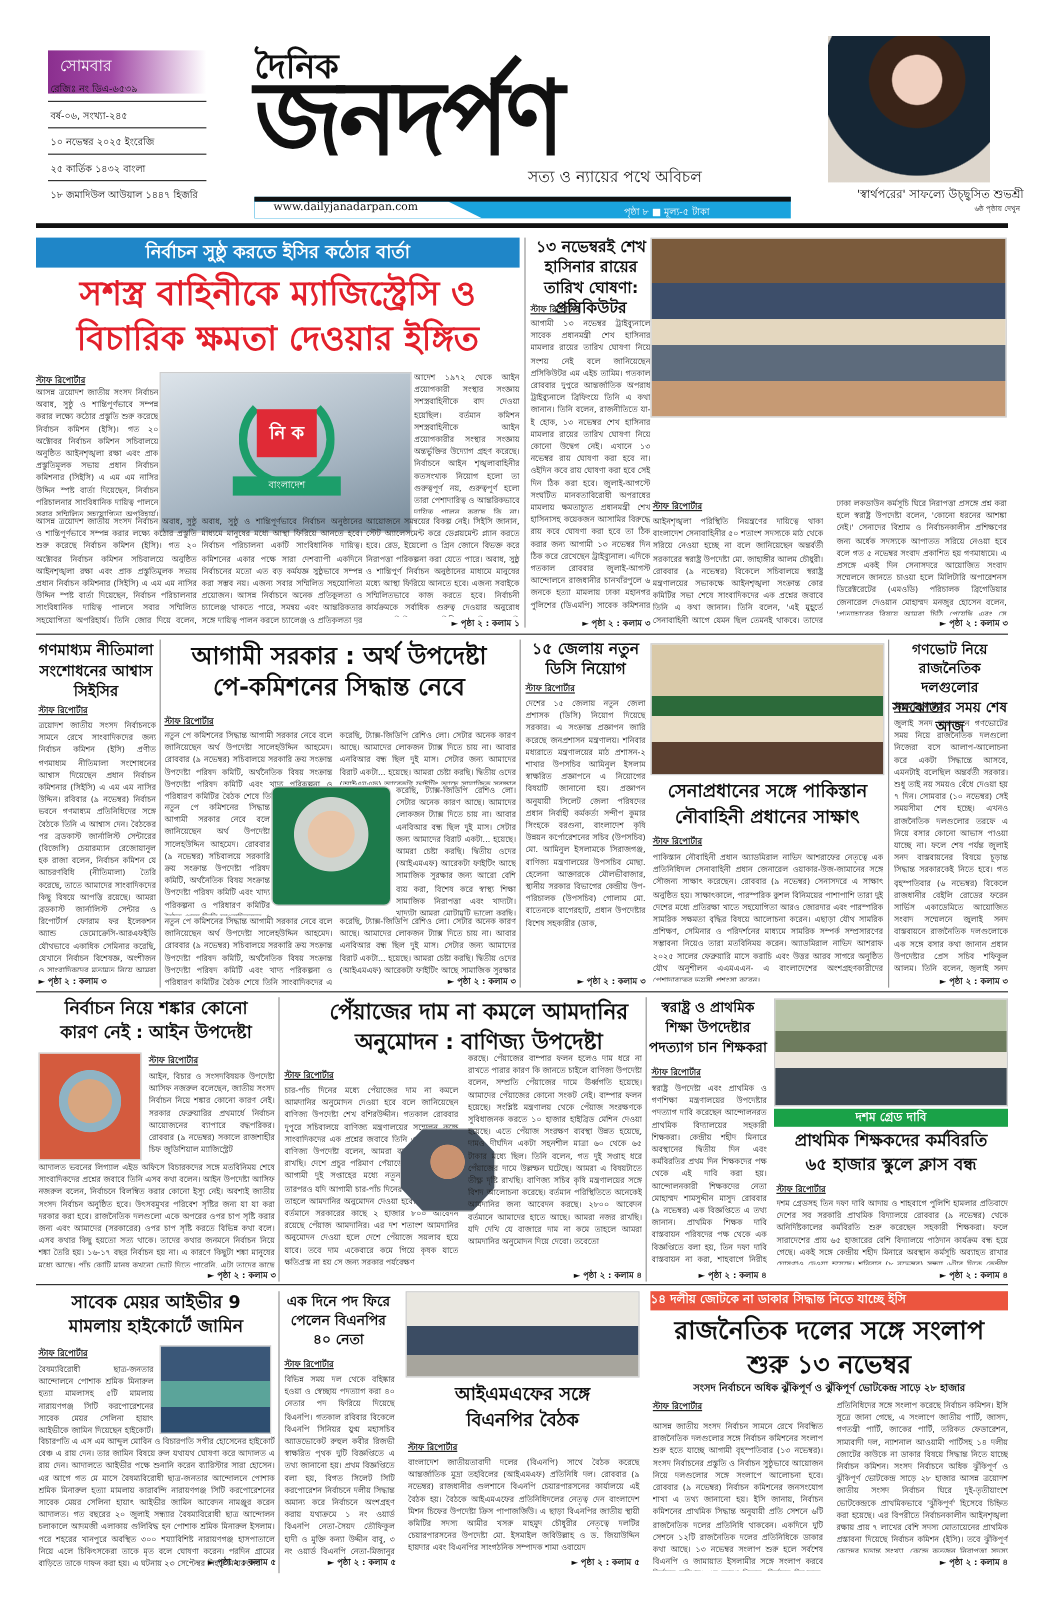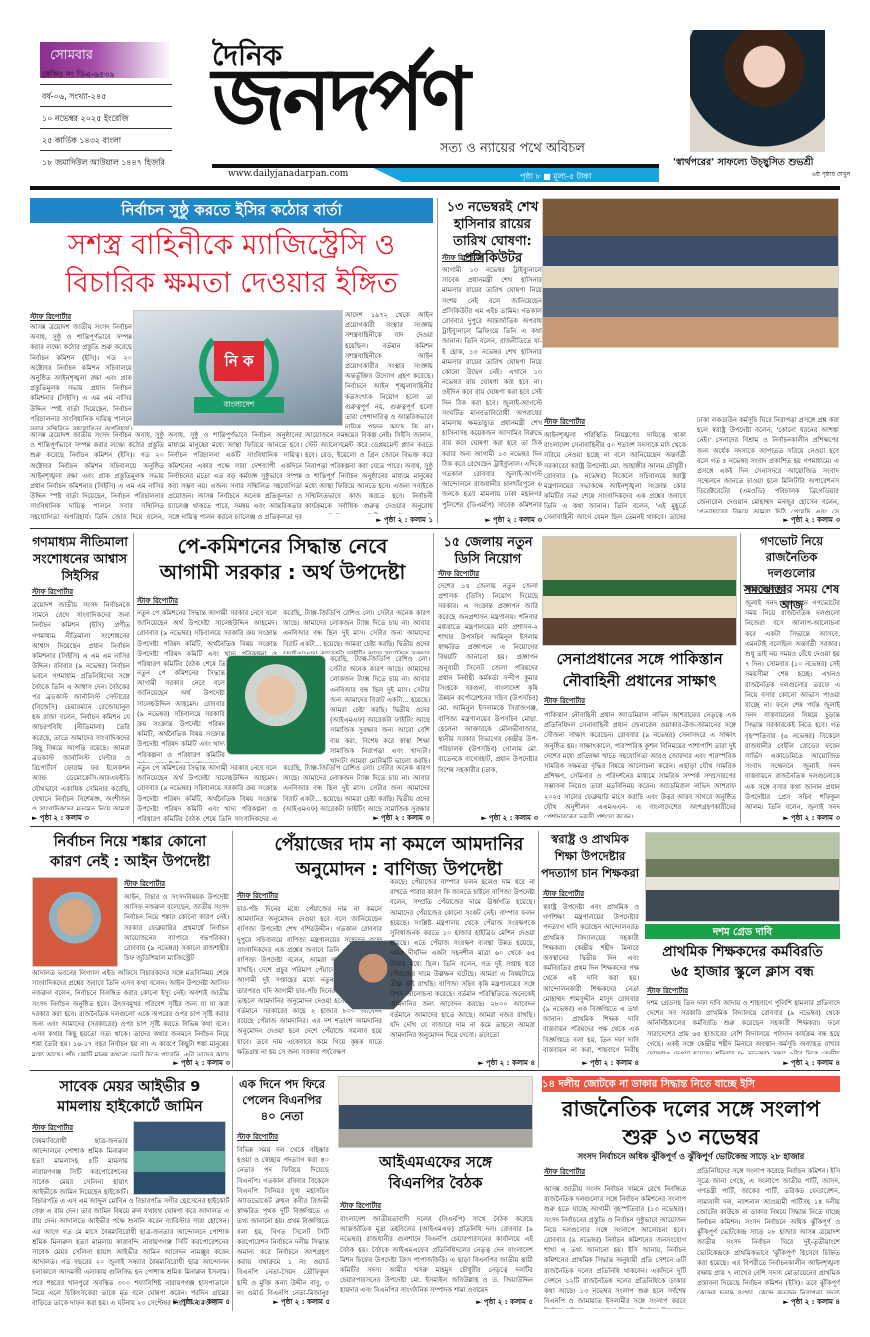--- a/index.html
+++ b/index.html
@@ -14,21 +14,21 @@
 .day-badge{left:40px;top:42px;width:132px;height:36px;background:linear-gradient(90deg,#8b2f8f 0%,#a24aa6 40%,#fff 100%);color:#fff;font-size:13px;font-weight:normal;padding:3px 10px}
 .meta-row{left:40px;width:132px;font-size:8px;color:#111;border-bottom:1.5px solid #333;padding:4px 0 3px 2px}
 .logo-small{left:212px;top:34px;font-size:28px;font-family:"DejaVu Serif",serif;font-weight:bold}
 .logo-big{left:212px;top:56px;font-size:82px;font-weight:900;letter-spacing:-3px;line-height:88px;font-family:"DejaVu Sans",sans-serif;transform:scaleY(1.05)}
 .tagline{left:440px;top:138px;font-size:13px;color:#222}
 .url-bar{left:212px;top:164px;width:447px;height:18px;background:#1aa3dd;border-top:4px solid #111}
 .url-white{left:212px;top:168px;width:190px;height:14px;background:#fff;clip-path:polygon(0 0,85% 0,100% 100%,0 100%)}
 .url-text{left:228px;top:168px;font-family:"DejaVu Serif",serif;font-size:9px;color:#111}
 .price{left:520px;top:170px;font-size:8px;color:#fff}
 .celeb{left:690px;top:30px;width:135px;height:122px;background:radial-gradient(circle at 55% 30%,#f0d0c0 0 18%,#3a2418 19% 35%,#152635 36% 70%,#ddd6cc 71%)}
-.celeb-cap{left:673px;top:155px;width:180px;font-size:9.5px;font-weight:bold;}
+.celeb-cap{left:673px;top:155px;width:180px;font-size:9.5px;font-weight:normal;text-align:right}
 .celeb-sub{left:760px;top:169px;width:90px;font-size:6px;text-align:right}
 .rule{left:30px;width:810px;height:4px;background:#111}
 
 .kicker-blue{background:#1f86c8;color:#fff;text-align:center;font-weight:bold}
 .kicker-green{background:#1aa248;color:#fff;text-align:center;font-weight:bold}
 .kicker-red{background:#ec553f;color:#fff;text-align:left;font-weight:bold}
 .vline{width:1px;background:#999}
 .hline{height:1px;background:#999}
 </style>
 </head>
@@ -49,27 +49,27 @@
 <div class="abs url-text">www.dailyjanadarpan.com</div>
 <div class="abs price">পৃষ্ঠা ৮ ■ মূল্য-৫ টাকা</div>
 
 <div class="abs celeb"></div>
 <div class="abs celeb-cap">'স্বার্থপরের' সাফল্যে উচ্ছ্বসিত শুভশ্রী</div>
 <div class="abs celeb-sub">৬ষ্ঠ পৃষ্ঠায় দেখুন</div>
 
 <div class="abs rule" style="top:186px"></div>
 
 <div class="abs kicker-blue" style="left:30px;top:198px;width:403px;height:25px;font-size:15px;line-height:25px">নির্বাচন সুষ্ঠু করতে ইসির কঠোর বার্তা</div>
-<div class="abs hl" style="left:30px;top:226px;width:403px;font-size:28px;color:#e3202b;font-weight:normal;line-height:38px">
+<div class="abs hl" style="left:30px;top:226px;width:403px;font-size:28px;color:#e3202b;font-weight:bold;line-height:38px">
   <div>সশস্ত্র বাহিনীকে ম্যাজিস্ট্রেসি ও</div>
   <div>বিচারিক ক্ষমতা দেওয়ার ইঙ্গিত</div>
 </div>
 <div class="abs byline" style="left:30px;top:311px">স্টাফ রিপোর্টার</div>
 <div class="abs body-text" style="left:30px;top:322px;width:102px;height:108px">আসন্ন ত্রয়োদশ জাতীয় সংসদ নির্বাচন অবাধ, সুষ্ঠু ও শান্তিপূর্ণভাবে সম্পন্ন করার লক্ষ্যে কঠোর প্রস্তুতি শুরু করেছে নির্বাচন কমিশন (ইসি)। গত ২০ অক্টোবর নির্বাচন কমিশন সচিবালয়ে অনুষ্ঠিত আইনশৃঙ্খলা রক্ষা এবং প্রাক প্রস্তুতিমূলক সভায় প্রধান নির্বাচন কমিশনার (সিইসি) এ এম এম নাসির উদ্দিন স্পষ্ট বার্তা দিয়েছেন, নির্বাচন পরিচালনার সাংবিধানিক দায়িত্ব পালনে সবার সম্মিলিত সহযোগিতা অপরিহার্য। তিনি জোর দিয়ে বলেন, অবাধ, সুষ্ঠু ও শান্তিপূর্ণ নির্বাচনের মাধ্যমে মানুষের মধ্যে আস্থা ফিরিয়ে আনতে হবে। রোববার (৯ নভেম্বর) নির্বাচন কমিশনের উপসচিব মো. মনির হোসেন সম্প্রতি আইনশৃঙ্খলা বাহিনীর সঙ্গে মতবিনিময় সভার কার্যবিবরণীতে এ বিষয়গুলো উল্লেখ করেন। নিরাপত্তা পরিকল্পনা ও সমন্বয়ের কৌশল প্রধান নির্বাচন কমিশনার বলেন, আগামী জাতীয় সংসদ নির্বাচন সুষ্ঠু, সুন্দর করার জন্য কমিশন প্রতিজ্ঞাবদ্ধ। বর্তমান প্রেক্ষাপটে ত্রয়োদশ জাতীয় সংসদ নির্বাচনের গুরুত্ব অপরিসীম ও তাৎপর্যপূর্ণ।</div>
-<div class="abs photo" style="left:133px;top:310px;width:210px;height:116px;background:linear-gradient(160deg,#dde4ea,#a5b4c1 60%,#7a8d9c)">
+<div class="abs photo" style="left:133px;top:310px;width:210px;height:134px;background:linear-gradient(160deg,#dde4ea,#a5b4c1 60%,#7a8d9c)">
   <div style="position:absolute;left:65px;top:15px;width:80px;height:80px;border-radius:50%;border:7px solid #1c9e6a;border-top-color:transparent"></div>
   <div style="position:absolute;left:80px;top:30px;width:50px;height:40px;background:#e02a36;color:#fff;font-size:15px;font-weight:bold;text-align:center;line-height:40px">নি ক</div>
   <div style="position:absolute;left:60px;top:86px;width:90px;height:16px;background:#1c9e6a;color:#fff;font-size:8px;text-align:center;line-height:16px">বাংলাদেশ</div>
 </div>
 <div class="abs body-text" style="left:30px;top:430px;width:134px;height:90px">আসন্ন ত্রয়োদশ জাতীয় সংসদ নির্বাচন অবাধ, সুষ্ঠু ও শান্তিপূর্ণভাবে সম্পন্ন করার লক্ষ্যে কঠোর প্রস্তুতি শুরু করেছে নির্বাচন কমিশন (ইসি)। গত ২০ অক্টোবর নির্বাচন কমিশন সচিবালয়ে অনুষ্ঠিত আইনশৃঙ্খলা রক্ষা এবং প্রাক প্রস্তুতিমূলক সভায় প্রধান নির্বাচন কমিশনার (সিইসি) এ এম এম নাসির উদ্দিন স্পষ্ট বার্তা দিয়েছেন, নির্বাচন পরিচালনার সাংবিধানিক দায়িত্ব পালনে সবার সম্মিলিত সহযোগিতা অপরিহার্য। তিনি জোর দিয়ে বলেন, অবাধ, সুষ্ঠু ও শান্তিপূর্ণ নির্বাচনের মাধ্যমে মানুষের মধ্যে আস্থা ফিরিয়ে আনতে হবে। রোববার (৯ নভেম্বর) নির্বাচন কমিশনের উপসচিব মো. মনির হোসেন সম্প্রতি আইনশৃঙ্খলা বাহিনীর সঙ্গে মতবিনিময় সভার কার্যবিবরণীতে এ বিষয়গুলো উল্লেখ করেন। নিরাপত্তা পরিকল্পনা ও সমন্বয়ের কৌশল প্রধান নির্বাচন কমিশনার বলেন, আগামী জাতীয় সংসদ নির্বাচন সুষ্ঠু, সুন্দর করার জন্য কমিশন প্রতিজ্ঞাবদ্ধ। বর্তমান প্রেক্ষাপটে ত্রয়োদশ জাতীয় সংসদ নির্বাচনের গুরুত্ব অপরিসীম ও তাৎপর্যপূর্ণ।</div>
 <div class="abs body-text" style="left:168px;top:430px;width:134px;height:90px">অবাধ, সুষ্ঠু ও শান্তিপূর্ণভাবে নির্বাচন অনুষ্ঠানের মাধ্যমে মানুষের মধ্যে আস্থা ফিরিয়ে আনতে হবে। নির্বাচন পরিচালনা একটি সাংবিধানিক দায়িত্ব। কমিশনের একার পক্ষে সারা দেশব্যাপী একদিনে নির্বাচনের মতো এত বড় কর্মযজ্ঞ সুষ্ঠুভাবে সম্পন্ন করা সম্ভব নয়। এজন্য সবার সম্মিলিত সহযোগিতা প্রয়োজন। আসন্ন নির্বাচনে অনেক প্রতিকূলতা ও চ্যালেঞ্জ থাকতে পারে, সমন্বয় এবং আন্তরিকতার সঙ্গে দায়িত্ব পালন করলে চ্যালেঞ্জ ও প্রতিকূলতা দূর করা সম্ভব হবে। ২০০৮ সালের নির্বাচনের পর গণতান্ত্রিক</div>
 <div class="abs body-text" style="left:345px;top:310px;width:88px;height:118px">আদেশ ১৯৭২ থেকে আইন প্রয়োগকারী সংস্থার সংজ্ঞায় সশস্ত্রবাহিনীকে বাদ দেওয়া হয়েছিল। বর্তমান কমিশন সশস্ত্রবাহিনীকে আইন প্রয়োগকারীর সংস্থার সংজ্ঞায় অন্তর্ভুক্তির উদ্যোগ গ্রহণ করেছে। নির্বাচনে আইন শৃঙ্খলাবাহিনীর কতসংখ্যক নিয়োগ হলো তা গুরুত্বপূর্ণ নয়, গুরুত্বপূর্ণ হলো তারা পেশাদারিত্ব ও আন্তরিকভাবে দায়িত্ব পালন করছে কি না। অবাধ, সুষ্ঠু ও শান্তিপূর্ণ নির্বাচন</div>
 <div class="abs body-text" style="left:305px;top:430px;width:128px;height:84px">আয়োজনে সমন্বয়ের বিকল্প নেই। সিইসি জানান, স্টেট অ্যালেসমেন্ট করে ডেপ্লয়মেন্ট প্ল্যান করতে হবে। রেড, ইয়েলো ও গ্রিন জোনে বিভক্ত করে নিরাপত্তা পরিকল্পনা করা যেতে পারে। অবাধ, সুষ্ঠু ও শান্তিপূর্ণ নির্বাচন অনুষ্ঠানের মাধ্যমে মানুষের মধ্যে আস্থা ফিরিয়ে আনতে হবে। এজন্য সবাইকে সম্মিলিতভাবে কাজ করতে হবে। নির্বাচনী কার্যক্রমকে সর্বাধিক গুরুত্ব দেওয়ার অনুরোধ জানান তিনি। সেনাবাহিনীর প্রস্তুতি ও দাবি সেনাবাহিনী প্রধানের প্রতিনিধি জানান,</div>
 <div class="abs jump" style="left:340px;top:514px;width:93px">► পৃষ্ঠা ২ : কলাম ১</div>
 
@@ -89,22 +89,22 @@
 
 <div class="abs hline" style="left:30px;top:528px;width:810px;background:#333"></div>
 
 <div class="abs hl" style="left:30px;top:533px;width:100px;font-size:12.5px;font-weight:bold;line-height:17px">গণমাধ্যম নীতিমালা সংশোধনের আশ্বাস সিইসির</div>
 <div class="abs byline" style="left:32px;top:586px">স্টাফ রিপোর্টার</div>
 <div class="abs body-text" style="left:32px;top:600px;width:98px;height:210px">ত্রয়োদশ জাতীয় সংসদ নির্বাচনকে সামনে রেখে সাংবাদিকদের জন্য নির্বাচন কমিশন (ইসি) প্রণীত গণমাধ্যম নীতিমালা সংশোধনের আশ্বাস দিয়েছেন প্রধান নির্বাচন কমিশনার (সিইসি) এ এম এম নাসির উদ্দিন। রবিবার (৯ নভেম্বর) নির্বাচন ভবনে গণমাধ্যম প্রতিনিধিদের সঙ্গে বৈঠকে তিনি এ আশ্বাস দেন। বৈঠকের পর ব্রডকাস্ট জার্নালিস্ট সেন্টারের (বিজেসি) চেয়ারম্যান রেজোয়ানুল হক রাজা বলেন, নির্বাচন কমিশন যে আচরণবিধি (নীতিমালা) তৈরি করেছে, তাতে আমাদের সাংবাদিকদের কিছু বিষয়ে আপত্তি রয়েছে। আমরা ব্রডকাস্ট জার্নালিস্ট সেন্টার ও রিপোর্টার্স ফোরাম ফর ইলেকশন অ্যান্ড ডেমোক্রেসি-আরএফইডি যৌথভাবে একাধিক সেমিনার করেছি, যেখানে নির্বাচন বিশেষজ্ঞ, অংশীজন ও সাংবাদিকদের মতামত নিয়ে আমরা একটি</div>
 <div class="abs jump" style="left:32px;top:812px;width:98px;text-align:left">► পৃষ্ঠা ২ : কলাম ৩</div>
 
 <div class="abs vline" style="left:133px;top:533px;height:290px"></div>
 <div class="abs hl" style="left:135px;top:533px;width:295px;font-size:20px;font-weight:bold;line-height:26px">
+  <div>আগামী সরকার : অর্থ উপদেষ্টা</div>
   <div>পে-কমিশনের সিদ্ধান্ত নেবে</div>
-  <div>আগামী সরকার : অর্থ উপদেষ্টা</div>
 </div>
 <div class="abs byline" style="left:137px;top:595px">স্টাফ রিপোর্টার</div>
 <div class="abs body-text" style="left:137px;top:608px;width:140px;height:60px">নতুন পে কমিশনের সিদ্ধান্ত আগামী সরকার নেবে বলে জানিয়েছেন অর্থ উপদেষ্টা সালেহউদ্দিন আহমেদ। রোববার (৯ নভেম্বর) সচিবালয়ে সরকারি ক্রয় সংক্রান্ত উপদেষ্টা পরিষদ কমিটি, অর্থনৈতিক বিষয় সংক্রান্ত উপদেষ্টা পরিষদ কমিটি এবং খাদ্য পরিকল্পনা ও পরিধারণ কমিটির বৈঠক শেষে তিনি সাংবাদিকদের এ কথা বলেন। অর্থ উপদেষ্টা বলেন, আর একটা পে-কমিশনের ব্যাপার আছে সেটা আমরা এখন কিছু বলতে পারি না, কারণ ওটা দেখা যাক কতদূর যায়। সেটা আগামী সরকারের...। আগামী সরকার হয়তো সেটা ইম্প্লি করতে পারে। যেহেতু আমরা করেছি ইনিশিয়েট করে ফেলেছি। সাংবাদিকদের একটি প্রশ্নের উত্তরে অর্থ উপদেষ্টা বলেন, আইএমএফ'র সঙ্গে আমার চূড়ান্ত কথা হবে ১৫ তারিখে। আইএমএফ'র সঙ্গে আমার জুমে কথা হয়েছে। ওরা বলেছে তোমাদের সার্বিক অর্থনৈতিক ইকনো আমরা অত্যন্ত হ্যাপি। ঠিক আছে যা যা করার তোমরা চেষ্টা করেছো, করেছো। ওদের কিছু কিছু রিকমেন্ডেশন আছে। যেমন রাজস্ব আয় বাড়াতে হবে। সেটা আমি স্বীকার</div>
 <div class="abs body-text" style="left:137px;top:668px;width:88px;height:95px">নতুন পে কমিশনের সিদ্ধান্ত আগামী সরকার নেবে বলে জানিয়েছেন অর্থ উপদেষ্টা সালেহউদ্দিন আহমেদ। রোববার (৯ নভেম্বর) সচিবালয়ে সরকারি ক্রয় সংক্রান্ত উপদেষ্টা পরিষদ কমিটি, অর্থনৈতিক বিষয় সংক্রান্ত উপদেষ্টা পরিষদ কমিটি এবং খাদ্য পরিকল্পনা ও পরিধারণ কমিটির বৈঠক শেষে তিনি সাংবাদিকদের এ কথা বলেন। অর্থ উপদেষ্টা বলেন, আর একটা পে-কমিশনের ব্যাপার আছে সেটা আমরা এখন কিছু বলতে পারি না, কারণ ওটা দেখা যাক কতদূর যায়। সেটা আগামী সরকারের...। আগামী সরকার হয়তো সেটা ইম্প্লি করতে পারে। যেহেতু আমরা করেছি ইনিশিয়েট করে ফেলেছি। সাংবাদিকদের একটি প্রশ্নের উত্তরে অর্থ উপদেষ্টা বলেন, আইএমএফ'র সঙ্গে আমার চূড়ান্ত কথা হবে ১৫ তারিখে। আইএমএফ'র সঙ্গে আমার জুমে কথা হয়েছে। ওরা বলেছে তোমাদের সার্বিক অর্থনৈতিক ইকনো আমরা অত্যন্ত হ্যাপি। ঠিক আছে যা যা করার তোমরা চেষ্টা করেছো, করেছো। ওদের কিছু কিছু রিকমেন্ডেশন আছে। যেমন রাজস্ব আয় বাড়াতে হবে। সেটা আমি স্বীকার</div>
 <div class="abs photo" style="left:226px;top:655px;width:100px;height:100px;border-radius:6px;background:radial-gradient(circle at 50% 40%,#e8c5a8 0 25%,#cfd4cf 26% 40%,#1d7a4b 41% 100%)"></div>
 <div class="abs body-text" style="left:137px;top:763px;width:140px;height:58px">নতুন পে কমিশনের সিদ্ধান্ত আগামী সরকার নেবে বলে জানিয়েছেন অর্থ উপদেষ্টা সালেহউদ্দিন আহমেদ। রোববার (৯ নভেম্বর) সচিবালয়ে সরকারি ক্রয় সংক্রান্ত উপদেষ্টা পরিষদ কমিটি, অর্থনৈতিক বিষয় সংক্রান্ত উপদেষ্টা পরিষদ কমিটি এবং খাদ্য পরিকল্পনা ও পরিধারণ কমিটির বৈঠক শেষে তিনি সাংবাদিকদের এ কথা বলেন। অর্থ উপদেষ্টা বলেন, আর একটা পে-কমিশনের ব্যাপার আছে সেটা আমরা এখন কিছু বলতে পারি না, কারণ ওটা দেখা যাক কতদূর যায়। সেটা আগামী সরকারের...। আগামী সরকার হয়তো সেটা ইম্প্লি করতে পারে। যেহেতু আমরা করেছি ইনিশিয়েট করে ফেলেছি। সাংবাদিকদের একটি প্রশ্নের উত্তরে অর্থ উপদেষ্টা বলেন, আইএমএফ'র সঙ্গে আমার চূড়ান্ত কথা হবে ১৫ তারিখে। আইএমএফ'র সঙ্গে আমার জুমে কথা হয়েছে। ওরা বলেছে তোমাদের সার্বিক অর্থনৈতিক ইকনো আমরা অত্যন্ত হ্যাপি। ঠিক আছে যা যা করার তোমরা চেষ্টা করেছো, করেছো। ওদের কিছু কিছু রিকমেন্ডেশন আছে। যেমন রাজস্ব আয় বাড়াতে হবে। সেটা আমি স্বীকার</div>
 <div class="abs body-text" style="left:283px;top:608px;width:147px;height:46px">করেছি, ট্যাক্স-জিডিপি রেশিও লো। সেটার অনেক কারণ আছে। আমাদের লোকজন ট্যাক্স দিতে চায় না। আবার এনবিআর বন্ধ ছিল দুই মাস। সেটার জন্য আমাদের বিরাট একটা... হয়েছে। আমরা চেষ্টা করছি। দ্বিতীয় ওদের (আইএমএফ) আরেকটা ফাইটিং আছে সামাজিক সুরক্ষার জন্য আরো বেশি ব্যয় করা, বিশেষ করে স্বাস্থ্য শিক্ষা সামাজিক নিরাপত্তা এবং খাদ্যটা। খাদ্যটা আমরা মোটামুটি ভালো করছি। আপনি কি আশাবাদী? নির্বাচনের তিন মাস বাকি আছে, আপনি পারেন কিনা? সাংবাদিকদের পক্ষ থেকে এমন প্রশ্ন করা হলে তিনি বলেন, অন্তর্বর্তী সরকারের আগে আমরা যেটা করবো আমরা যতটুকু কাজ করেছি সেটাকে কনসলিডেট করবো। সংস্কার শেষ করে ফেলব সেটা তো না, সংস্কা তো শেষ করা যাবে না। সংস্কার তো একটা কন্টিনিউ প্রসেস আমরা এইটাকে একটা ভালো করে প্যাকেজিং, যেটা বলে আর কি, প্যাকেজিং করে আমরা দেব, আগামী সরকারের কাছে, যেমন মেজর সরকার সংস্কার। ইভেন আমি একটা কমিটি করেছি ট্যাক্সের ব্যাপারে আপনারা জানেন কিছু ইকোনমিস্টদের নিয়ে, তারা ইতিমধ্যেই তারা কিছু রিকমেন্ডেশন দেবে। অর্থ উপদেষ্টা বলেন, আমাদের ব্যাংকিং সেক্টর</div>
 <div class="abs body-text" style="left:330px;top:654px;width:100px;height:109px">করেছি, ট্যাক্স-জিডিপি রেশিও লো। সেটার অনেক কারণ আছে। আমাদের লোকজন ট্যাক্স দিতে চায় না। আবার এনবিআর বন্ধ ছিল দুই মাস। সেটার জন্য আমাদের বিরাট একটা... হয়েছে। আমরা চেষ্টা করছি। দ্বিতীয় ওদের (আইএমএফ) আরেকটা ফাইটিং আছে সামাজিক সুরক্ষার জন্য আরো বেশি ব্যয় করা, বিশেষ করে স্বাস্থ্য শিক্ষা সামাজিক নিরাপত্তা এবং খাদ্যটা। খাদ্যটা আমরা মোটামুটি ভালো করছি। আপনি কি আশাবাদী? নির্বাচনের তিন মাস বাকি আছে, আপনি পারেন কিনা? সাংবাদিকদের পক্ষ থেকে এমন প্রশ্ন করা হলে তিনি বলেন, অন্তর্বর্তী সরকারের আগে আমরা যেটা করবো আমরা যতটুকু কাজ করেছি সেটাকে কনসলিডেট করবো। সংস্কার শেষ করে ফেলব সেটা তো না, সংস্কা তো শেষ করা যাবে না। সংস্কার তো একটা কন্টিনিউ প্রসেস আমরা এইটাকে একটা ভালো করে প্যাকেজিং, যেটা বলে আর কি, প্যাকেজিং করে আমরা দেব, আগামী সরকারের কাছে, যেমন মেজর সরকার সংস্কার। ইভেন আমি একটা কমিটি করেছি ট্যাক্সের ব্যাপারে আপনারা জানেন কিছু ইকোনমিস্টদের নিয়ে, তারা ইতিমধ্যেই তারা কিছু রিকমেন্ডেশন দেবে। অর্থ উপদেষ্টা বলেন, আমাদের ব্যাংকিং সেক্টর</div>
 <div class="abs body-text" style="left:283px;top:763px;width:147px;height:50px">করেছি, ট্যাক্স-জিডিপি রেশিও লো। সেটার অনেক কারণ আছে। আমাদের লোকজন ট্যাক্স দিতে চায় না। আবার এনবিআর বন্ধ ছিল দুই মাস। সেটার জন্য আমাদের বিরাট একটা... হয়েছে। আমরা চেষ্টা করছি। দ্বিতীয় ওদের (আইএমএফ) আরেকটা ফাইটিং আছে সামাজিক সুরক্ষার জন্য আরো বেশি ব্যয় করা, বিশেষ করে স্বাস্থ্য শিক্ষা সামাজিক নিরাপত্তা এবং খাদ্যটা। খাদ্যটা আমরা মোটামুটি ভালো করছি। আপনি কি আশাবাদী? নির্বাচনের তিন মাস বাকি আছে, আপনি পারেন কিনা? সাংবাদিকদের পক্ষ থেকে এমন প্রশ্ন করা হলে তিনি বলেন, অন্তর্বর্তী সরকারের আগে আমরা যেটা করবো আমরা যতটুকু কাজ করেছি সেটাকে কনসলিডেট করবো। সংস্কার শেষ করে ফেলব সেটা তো না, সংস্কা তো শেষ করা যাবে না। সংস্কার তো একটা কন্টিনিউ প্রসেস আমরা এইটাকে একটা ভালো করে প্যাকেজিং, যেটা বলে আর কি, প্যাকেজিং করে আমরা দেব, আগামী সরকারের কাছে, যেমন মেজর সরকার সংস্কার। ইভেন আমি একটা কমিটি করেছি ট্যাক্সের ব্যাপারে আপনারা জানেন কিছু ইকোনমিস্টদের নিয়ে, তারা ইতিমধ্যেই তারা কিছু রিকমেন্ডেশন দেবে। অর্থ উপদেষ্টা বলেন, আমাদের ব্যাংকিং সেক্টর</div>
 <div class="abs jump" style="left:330px;top:812px;width:100px">► পৃষ্ঠা ২ : কলাম ৩</div>

